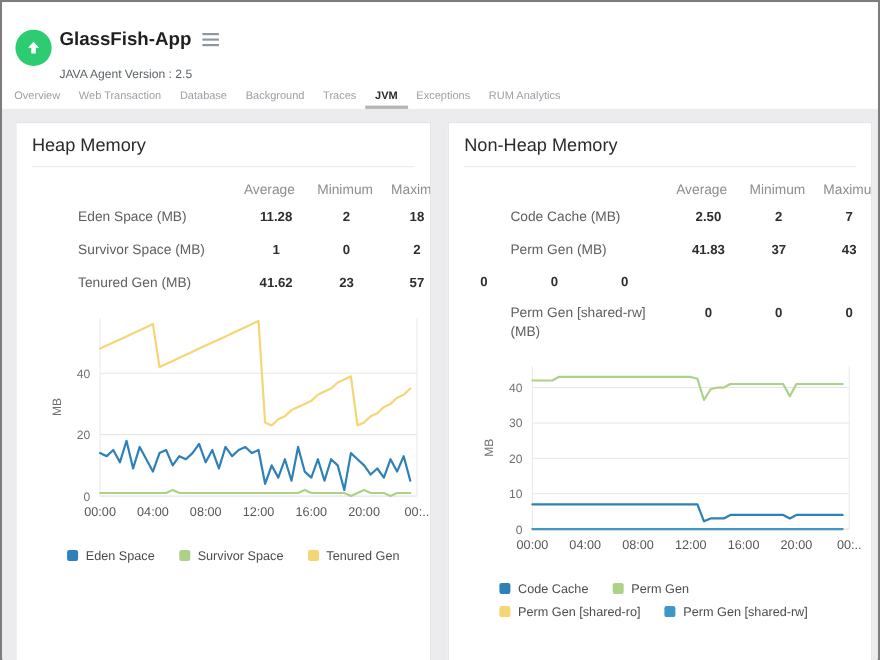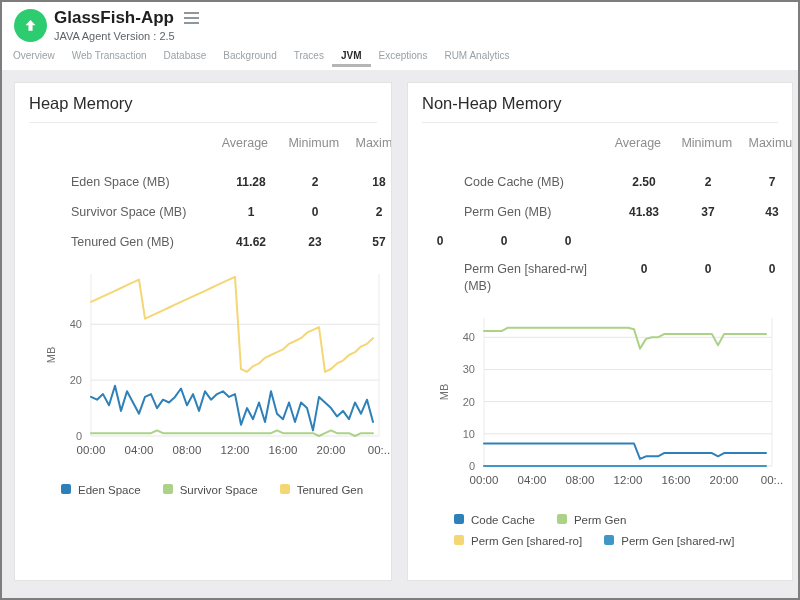--- a/index.html
+++ b/index.html
@@ -1,45 +1,45 @@
 <!DOCTYPE html>
 <html><head>
 <meta charset="utf-8">
 <style>
   html,body{margin:0;padding:0;background:#fff;}
   body{width:800px;height:600px;overflow:hidden;font-family:"Liberation Sans",sans-serif;}
   .window{box-sizing:border-box;width:800px;height:600px;border:2px solid #7d7d7d;background:#fff;display:flex;flex-direction:column;}
 
   
-  .app-header{display:flex;align-items:flex-start;padding:6px 12px 4px 12px;background:#fff;}
+  .app-header{display:flex;align-items:flex-start;padding:24px 12px 4px 12px;background:#fff;}
   .status-circle{width:33px;height:33px;border-radius:50%;display:flex;align-items:center;justify-content:center;flex:0 0 33px;margin-top:1px;}
   .title-block{margin-left:7px;}
   .title-row{display:flex;align-items:center;}
   .app-title{margin:0;font-size:17px;font-weight:700;color:#1f1f1f;line-height:20px;}
   .hamburger{display:inline-flex;flex-direction:column;justify-content:center;gap:3px;margin-left:8px;cursor:pointer;padding:2px;}
   .hamburger i{display:block;width:15px;height:2px;background:#8f979c;}
-  .subtitle{font-size:11px;color:#5d6468;margin-top:2px;}
+  .subtitle{font-size:11px;color:#5d6468;margin-top:16px;}
 
   
   .tab-bar{display:flex;gap:17px;padding:2px 12px 0 11px;background:#fff;height:22px;align-items:flex-start;}
   .tab{font-size:10px;color:#9aa1a6;cursor:pointer;position:relative;padding:2px 0 6px 0;white-space:nowrap;}
   .tab.active{color:#2b2b2b;font-weight:700;}
   .tab.active::after{content:"";position:absolute;left:-9px;right:-9px;bottom:0;height:3px;background:#b5b5b5;}
 
   
   .content{flex:1;background:#ececee;padding:12px 5px 0 12px;display:flex;gap:15px;align-items:flex-start;}
   .card{background:#fff;border:1px solid #e3e3e3;box-sizing:border-box;height:499px;overflow:hidden;}
   .card.left{width:378px;flex:0 0 378px;}
   .card.right{flex:1;}
   .panel-title{margin:11px 14px 0 14px;padding-bottom:9px;border-bottom:1px solid #ebebeb;font-size:16.5px;font-weight:400;color:#2b2b2b;}
 
   
   .stats{margin-top:13px;width:396px;}
   .trow{display:flex;align-items:baseline;margin-bottom:13px;}
-  .trow.thead{margin-bottom:24px;gap:12px;}
+  .trow.thead{margin-bottom:10px;gap:12px;}
   .tlabel{box-sizing:border-box;width:204px;padding-left:56px;padding-right:18px;font-size:12.5px;color:#5f5f5f;line-height:1.35;}
   .tval{width:64px;text-align:center;}
   .tcol{font-size:12.5px;color:#8d8d8d;}
   .num{font-size:12px;font-weight:600;color:#2e2e2e;}
 
   
   .chart{margin:6px 0 0 24px;}
   .chart text{font-family:"Liberation Sans",sans-serif;}
   .legend{margin:4px 0 0 46px;}
   .legend-row{display:flex;align-items:center;margin-bottom:9px;}

